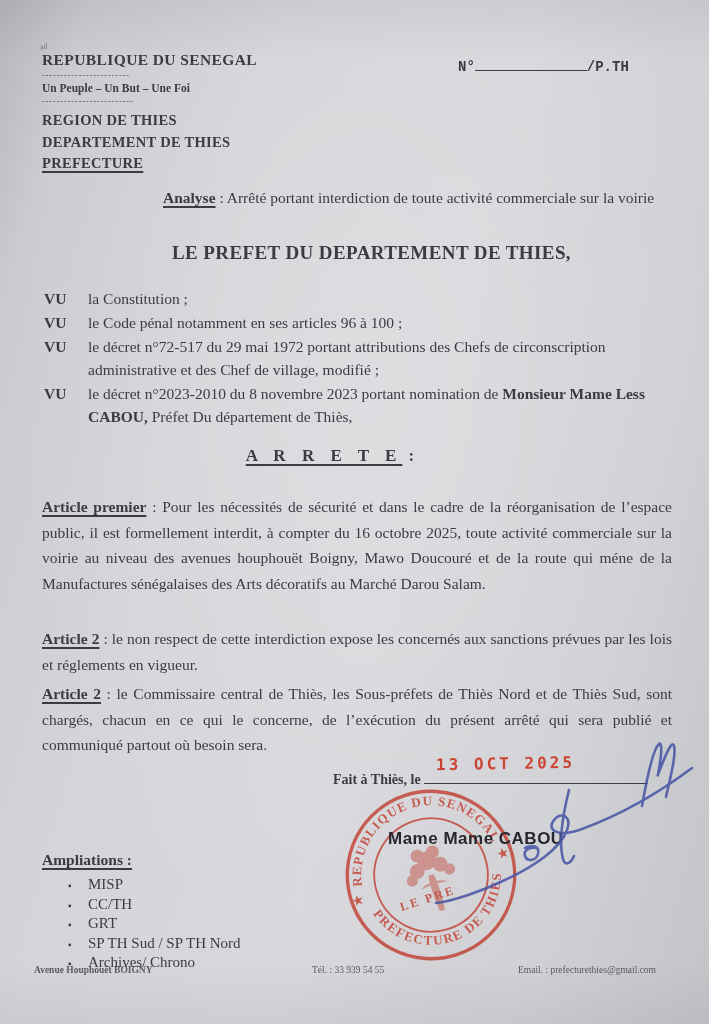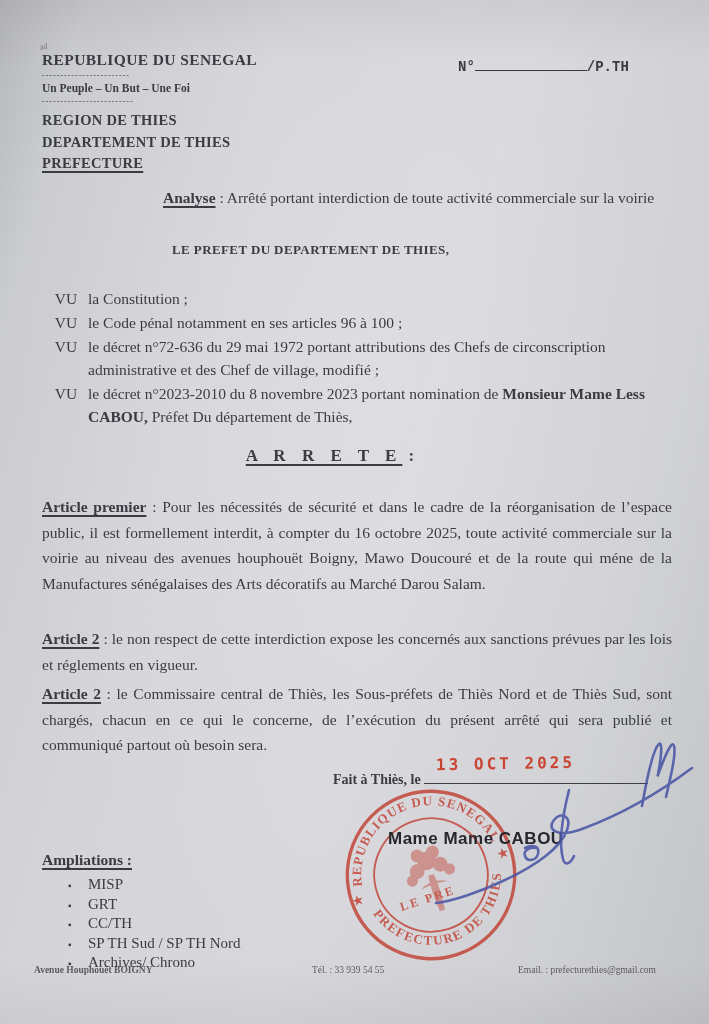--- a/index.html
+++ b/index.html
@@ -22,24 +22,24 @@
   .hdr-republic{font-size:15.5px;letter-spacing:.4px;}
   .hdr-sep{font-size:8px;font-weight:700;letter-spacing:1px;margin:4px 0 3px 0;opacity:.85;}
   .hdr-motto{font-size:11.5px;}
   .hdr-line{font-size:14.5px;margin-top:7px;letter-spacing:.3px;}
   .stamp-number{left:443px;top:26px;color:#c6402f;font-family:"DejaVu Sans Mono",monospace;font-weight:700;white-space:nowrap;}
   .stamp-marks{font-size:19px;letter-spacing:1px;opacity:.85;}
   .stamp-digits{font-size:25px;letter-spacing:5px;}
   .num-row{left:458px;top:57px;font-size:14px;white-space:nowrap;font-family:Liberation Mono, monospace;}
   .num-line{display:inline-block;width:112px;border-bottom:1.6px solid #3a3b43;height:13px;}
   .analyse{left:163px;top:186px;width:520px;font-size:15.5px;line-height:24px;}
-  .authority{left:172px;top:242px;font-size:13px;letter-spacing:.4px;}
+  .authority{left:172px;top:242px;font-size:19px;letter-spacing:.4px;}
   .vu-block{left:44px;top:287px;width:632px;}
   .vu-row{display:flex;line-height:23px;font-size:15.5px;margin-bottom:1px;}
-  .vu-label{width:44px;flex:0 0 44px;font-weight:400;text-align:center;}
+  .vu-label{width:44px;flex:0 0 44px;font-weight:700;}
   .vu-text{flex:1;}
   .arrete{left:0;top:446px;width:662px;text-align:center;font-size:17px;letter-spacing:2px;}
   .arrete .u{letter-spacing:6px;text-decoration-thickness:2px;}
   .article{left:42px;width:630px;font-size:15.5px;line-height:25.5px;text-align:justify;}
   .art1{top:494px;}
   .art2a{top:626px;}
   .art2b{top:681px;}
   .fait{left:333px;top:768px;font-size:14px;white-space:nowrap;}
   .date-line{display:inline-block;width:224px;border-bottom:1.8px solid #3c3d45;height:15px;position:relative;vertical-align:baseline;}
   .date-stamp{position:absolute;left:12px;top:-14px;color:#cb4331;font-family:"DejaVu Sans Mono",monospace;font-weight:700;font-size:16px;letter-spacing:3px;white-space:nowrap;transform:rotate(-1deg);}
@@ -88,21 +88,21 @@
     <div class="vu-row">
       <span class="vu-label">VU</span>
       <span class="vu-text">la Constitution ;</span>
     </div>
     <div class="vu-row">
       <span class="vu-label">VU</span>
       <span class="vu-text">le Code pénal notamment en ses articles 96 à 100 ;</span>
     </div>
     <div class="vu-row">
       <span class="vu-label">VU</span>
-      <span class="vu-text">le décret n°72-636 du 29 mai 1972 portant attributions des Chefs de circonscription administrative et des Chef de village, modifié ;</span>
+      <span class="vu-text">le décret n°72-517 du 29 mai 1972 portant attributions des Chefs de circonscription administrative et des Chef de village, modifié ;</span>
     </div>
     <div class="vu-row">
       <span class="vu-label">VU</span>
       <span class="vu-text"><span>le décret n°2023-2010 du 8 novembre 2023 portant nomination de </span><span class="b">Monsieur Mame Less CABOU,</span><span> Préfet Du département de Thiès,</span></span>
     </div>
   </div>
 
   <div class="abs b arrete">
     <span class="u">A R R E T E</span><span> :</span>
   </div>
@@ -158,22 +158,22 @@
       <path d="M 372,38 C 340,62 300,85 262,99 C 238,108 226,100 234,90 C 241,81 252,86 247,100 C 241,118 215,136 185,150 C 160,162 133,171 116,173"></path>
       <path d="M 249,60 C 243,84 238,110 243,129 C 245,137 251,133 254,126"></path>
       <path d="M 205,118 C 212,114 220,116 218,124 C 216,131 207,132 205,126 C 203,121 209,117 215,118"></path>
     </g>
   </svg>
 
   <div class="abs ampliations">
     <span class="b u amp-label">Ampliations :</span>
     <ul class="amp-list">
       <li>MISP</li>
+      <li>CC/TH</li>
       <li>GRT</li>
-      <li>CC/TH</li>
       <li>SP TH Sud / SP TH Nord</li>
       <li>Archives/ Chrono</li>
     </ul>
   </div>
 
   <div class="abs footer-item f-address">Avenue Houphouët BOIGNY</div>
   <div class="abs footer-item f-phone">Tél. : 33 939 54 55</div>
   <div class="abs footer-item f-email">Email. : prefecturethies@gmail.com</div>
 
 </div>

